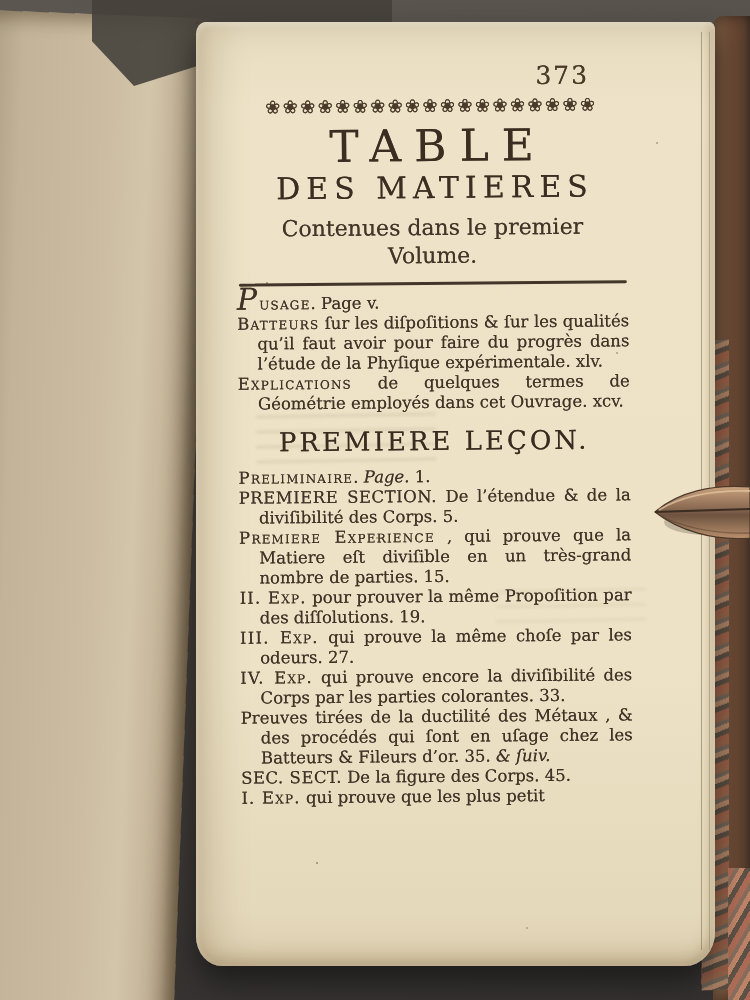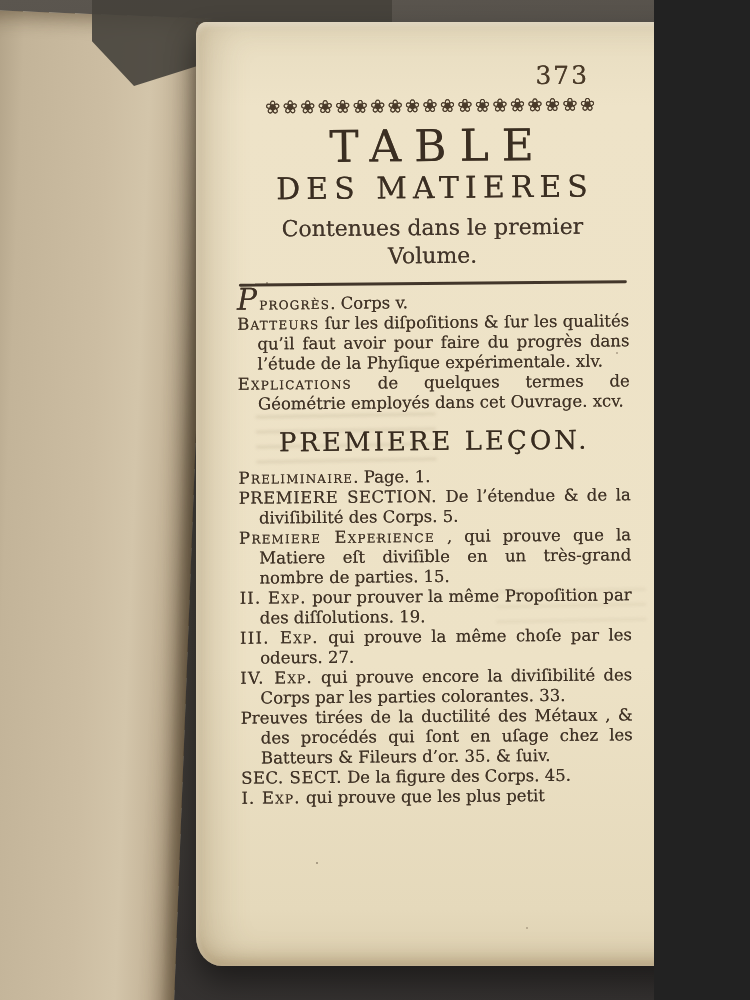--- a/index.html
+++ b/index.html
@@ -1,16 +1,16 @@
 <!DOCTYPE html>
 <html><head>
 <meta charset="utf-8">
 <style>
   html,body{margin:0;padding:0;background:#222;}
-  .scene{position:relative;width:654px;height:1000px;overflow:hidden;
+  .scene{position:relative;width:750px;height:1000px;overflow:hidden;
     background:linear-gradient(175deg,#5b564f 0%,#4b4641 30%,#413d38 62%,#343130 100%);
     font-family:"DejaVu Serif","Liberation Serif",serif;}
   
   .verso{position:absolute;left:-16px;top:10px;width:228px;height:1020px;
     transform:rotate(2.2deg);transform-origin:top left;
     background:linear-gradient(90deg,#a99a80 0%,#c3b499 18%,#ccbda2 55%,#d3c5aa 74%,#bfae92 94%,#9c8b70 100%);
     box-shadow:inset -14px 0 20px rgba(70,55,35,.45), inset 0 10px 16px rgba(90,75,50,.25);}
   .wedge{position:absolute;left:92px;top:0;width:300px;height:86px;background:#45413b;
     clip-path:polygon(0 0,100% 0,100% 26%,52% 58%,14% 100%,0 48%);opacity:.9;}
   
@@ -52,21 +52,21 @@
     text-indent:13px;font-weight:500;color:#3a2e22;}
   .t2{margin:0;text-align:center;font-size:30px;line-height:36px;letter-spacing:6px;
     text-indent:6px;font-weight:500;color:#3a2e22;}
   .subtitle{margin-top:8px;text-align:center;font-size:22px;line-height:28px;color:#42352a;}
   .rule{border:none;height:3px;background:#42362a;margin:12px 2px 8px;border-radius:2px;}
   .entries{margin-top:6px;}
   .entry{font-size:16.5px;line-height:20px;text-align:justify;
     padding-left:20px;text-indent:-20px;color:#3f3226;}
   .seg-lead{font-variant:small-caps;letter-spacing:1.2px;}
   .seg-caps{letter-spacing:.5px;}
-  .seg-italic{}
+  .seg-italic{font-style:italic;}
   .seg-roman{}
   .seg-dropcap{font-size:30px;font-style:italic;line-height:10px;letter-spacing:2px;}
   .lecon{margin:14px 0 12px;text-align:center;font-size:26px;line-height:28px;
     letter-spacing:3px;font-weight:500;color:#382c20;}
   .pointer{position:absolute;left:650px;top:478px;z-index:5;}
 </style>
 </head>
 <body>
 
 <div class="scene">
@@ -84,21 +84,21 @@
     <div class="specks"></div>
 
     <div class="text-col">
       <div class="page-number">373</div>
       <div class="ornaments">❀❀❀❀❀❀❀❀❀❀❀❀❀❀❀❀❀❀❀</div>
       <div class="t1">TABLE</div>
       <div class="t2">DES MATIERES</div>
       <div class="subtitle">Contenues dans le premier Volume.</div>
       <hr class="rule">
       <div class="entries" id="front-entries">
-          <div class="entry"><span class="seg-dropcap">P</span><span class="seg-lead">progrès</span><span class="seg-roman">. Corps v.</span></div>
+          <div class="entry"><span class="seg-dropcap">P</span><span class="seg-lead">uſage</span><span class="seg-roman">. Page v.</span></div>
           <div class="entry"><span class="seg-lead">Batteurs</span><span class="seg-roman"> ſur les diſpoſitions &amp; ſur les qualités qu’il faut avoir pour faire du progrès dans l’étude de la Phyſique expérimentale. xlv.</span></div>
           <div class="entry"><span class="seg-lead">Explications</span><span class="seg-roman"> de quelques termes de Géométrie employés dans cet Ouvrage. xcv.</span></div>
         </div>
       <div class="lecon">PREMIERE LEÇON.</div>
       <div class="entries" id="lesson-entries">
           <div class="entry"><span class="seg-lead">Preliminaire</span><span class="seg-roman">. </span><span class="seg-italic">Page.</span><span class="seg-roman"> 1.</span></div>
           <div class="entry"><span class="seg-caps">PREMIERE SECTION.</span><span class="seg-roman"> De l’étendue &amp; de la diviſibilité des Corps. 5.</span></div>
           <div class="entry"><span class="seg-lead">Premiere Experience</span><span class="seg-roman"> , qui prouve que la Matiere eſt diviſible en un très-grand nombre de parties. 15.</span></div>
           <div class="entry"><span class="seg-lead">II. Exp.</span><span class="seg-roman"> pour prouver la même Propoſition par des diſſolutions. 19.</span></div>
           <div class="entry"><span class="seg-lead">III. Exp.</span><span class="seg-roman"> qui prouve la même choſe par les odeurs. 27.</span></div>

